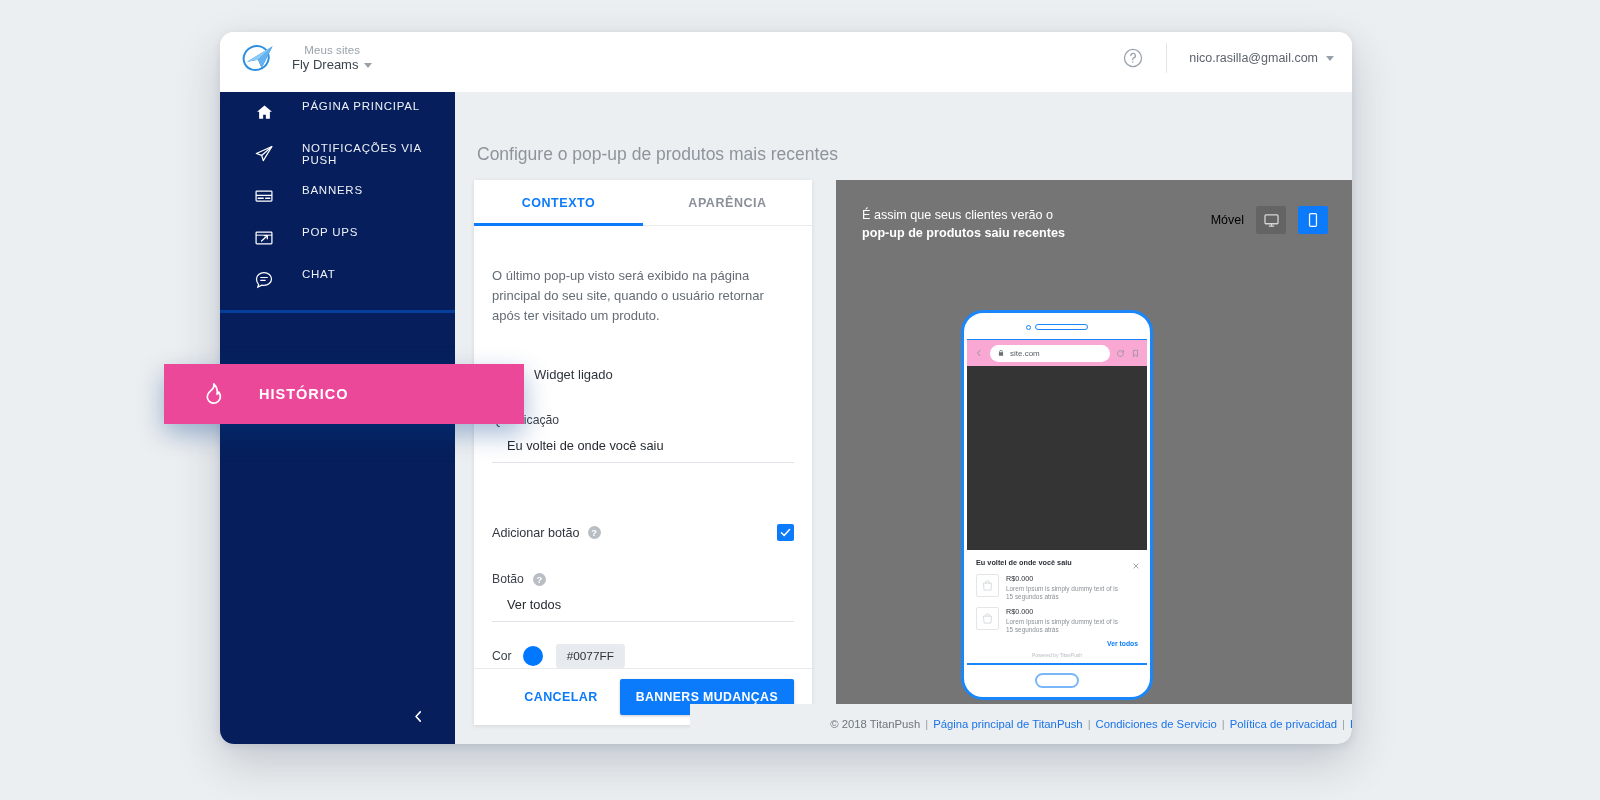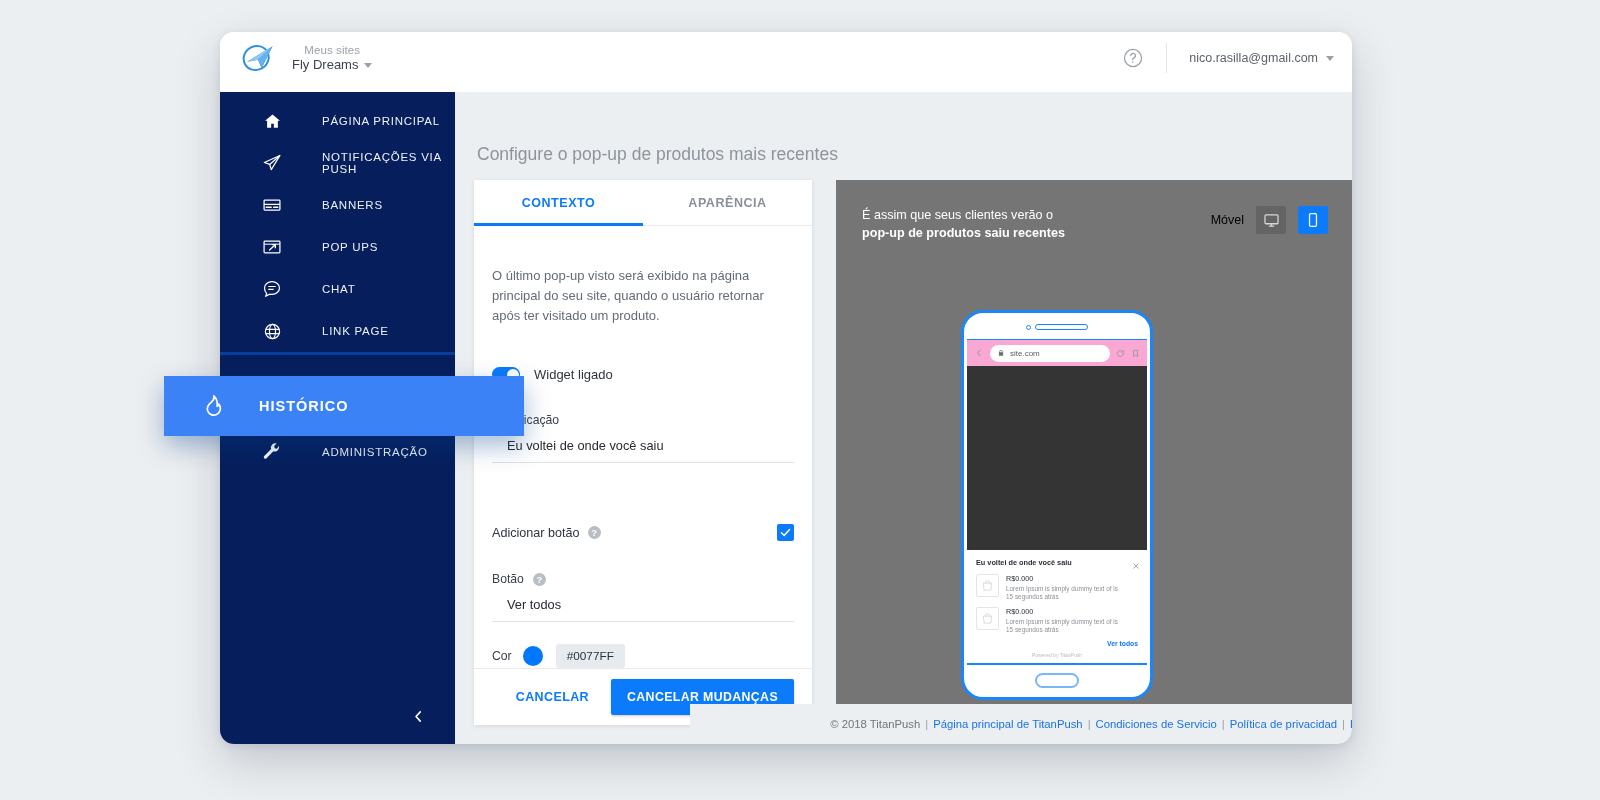--- a/index.html
+++ b/index.html
@@ -55,24 +55,23 @@
     display: flex; align-items: center; gap: 8px;
   }
 
   
   .sidebar {
     position: absolute; left: 0; top: 60px;
     width: 235px; height: 652px;
     background: #061f5c;
   }
   .nav-item {
-    display: flex; align-items: center;
-    height: 42px; padding-left: 40px;
+    display: flex; 
+    height: 42px; padding-left: 32px;
     color: #ffffff;
-    gap: 12px;
   }
   .nav-item .nav-ico {
     width: 24px; height: 24px; flex: none;
     display: flex; align-items: center; justify-content: center;
     color: #ffffff;
   }
   .nav-item .nav-label {
     margin-left: 26px;
     font-size: 11.5px; letter-spacing: .75px; font-weight: 400;
     color: #eef1f6;
@@ -87,25 +86,24 @@
     width: 235px; height: 36px;
     display: flex; align-items: center; justify-content: flex-end;
     padding-right: 28px; color: #ffffff; cursor: pointer;
   }
 
   
   .histo-card {
     position: absolute;
     left: 164px; top: 364px;
     width: 360px; height: 60px;
-    background: #3b82f6;
+    background: #ec4899;
     display: flex; align-items: center;
     box-shadow: 0 10px 26px rgba(4,60,140,0.35);
     z-index: 40;
-    margin-top: 12px;
   }
   .histo-card .h-ico {
     width: 30px; height: 30px; margin-left: 34px;
     display: flex; align-items: center; justify-content: center;
     color: #fff; flex: none;
   }
   .histo-card .h-label {
     margin-left: 31px;
     color: #ffffff; font-size: 14.5px; font-weight: 700; letter-spacing: 1px;
   }
@@ -412,30 +410,20 @@
       <div class="nav-item">
         <span class="nav-ico">
           <svg viewBox="0 0 24 24" width="20" height="20" fill="none" stroke="currentColor" stroke-width="1.5">
             <path d="M12 3.2c5 0 9 3.4 9 7.6s-4 7.6-9 7.6c-.9 0-1.8-.1-2.6-.3L4.6 20.6l.9-3.4C4 15.8 3 13.6 3 10.8c0-4.2 4-7.6 9-7.6z"></path>
             <path d="M8 9h8M8 12.4h5.5" stroke-linecap="round" stroke-width="1.3"></path>
           </svg>
         </span>
         <span class="nav-label">CHAT</span>
       </div>
 
-      <div class="nav-item">
-        <span class="nav-ico">
-          <svg viewBox="0 0 24 24" width="19" height="19" fill="none" stroke="currentColor" stroke-width="1.5">
-            <circle cx="12" cy="12" r="9"></circle>
-            <ellipse cx="12" cy="12" rx="3.8" ry="9"></ellipse>
-            <path d="M3.3 9.2h17.4M3.3 14.8h17.4"></path>
-          </svg>
-        </span>
-        <span class="nav-label">LINK PAGE</span>
-      </div>
 
       <div class="nav-divider-line"></div>
       <div class="nav-gap-slot"></div>
 
       <div class="nav-item">
         <span class="nav-ico">
           <svg viewBox="0 0 24 24" width="20" height="20" fill="currentColor">
             <path d="M20.3 4.5a5.2 5.2 0 0 1-6.6 6.6L5.4 19.4a1.9 1.9 0 0 1-2.7-2.7l8.3-8.3a5.2 5.2 0 0 1 6.6-6.6l-3 3 .6 2.8 2.8.6z"></path>
           </svg>
         </span>
@@ -495,21 +483,21 @@
 
           <div class="color-row">
             <span class="cr-label">Cor</span>
             <span class="swatch"></span>
             <span class="hexbox">#0077FF</span>
           </div>
         </div>
 
         <div class="card-footer">
           <button class="btn-text">CANCELAR</button>
-          <button class="btn-primary">CANCELAR MUDANÇAS</button>
+          <button class="btn-primary">BANNERS MUDANÇAS</button>
         </div>
       </div>
 
       <div class="preview">
         <div class="preview-head">
           <div class="preview-head-text">
             <span>É assim que seus clientes verão o</span><br>
             <b>pop-up de produtos saiu recentes</b>
           </div>
           <div class="device-switch">

